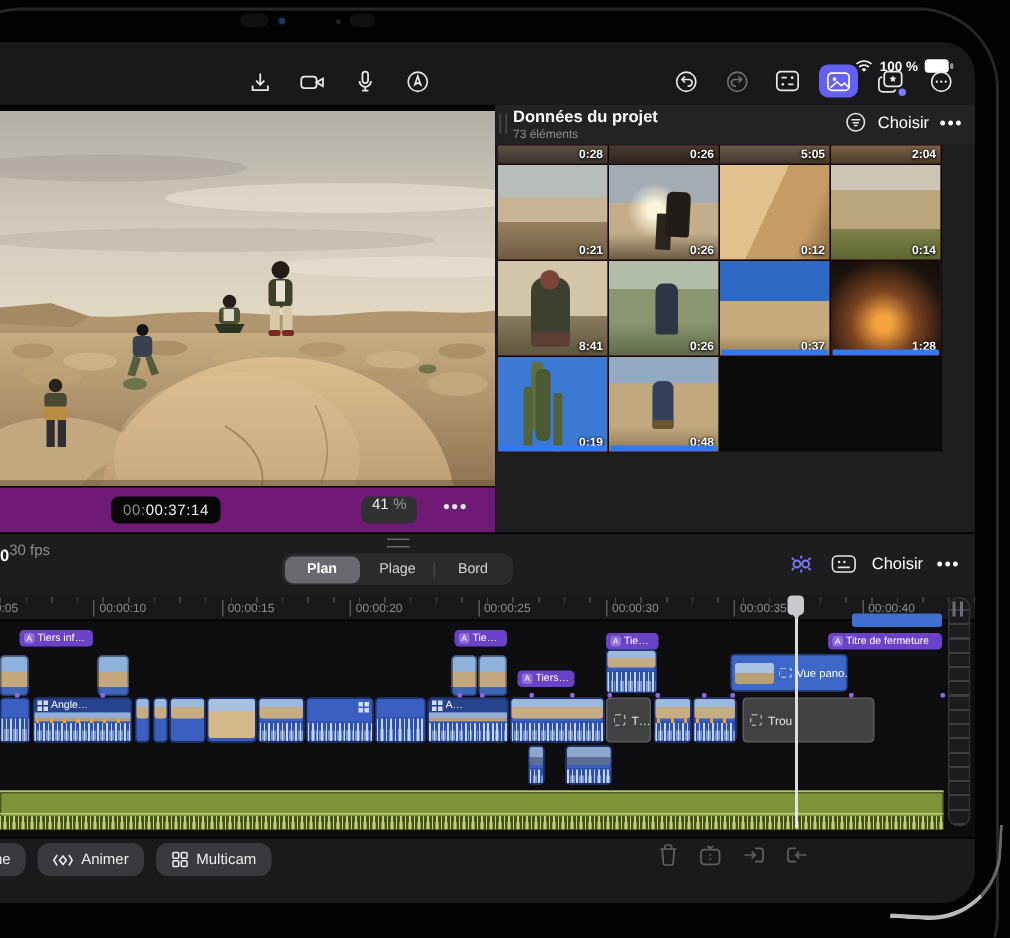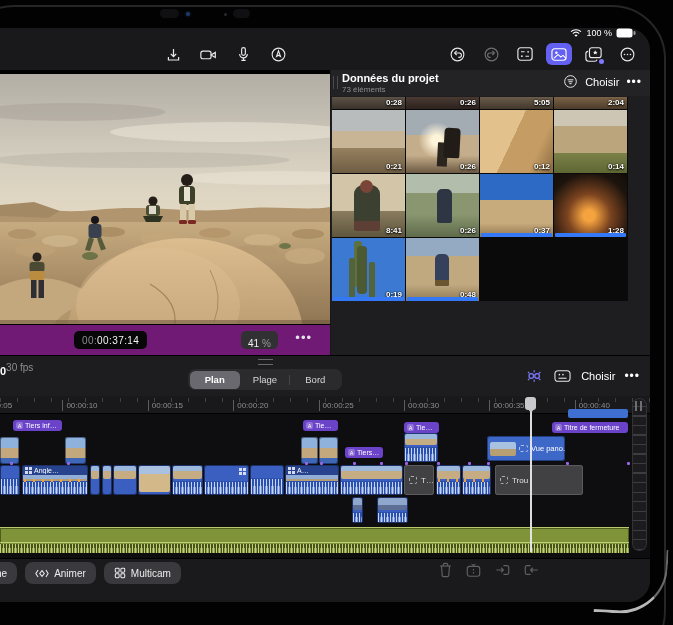--- a/index.html
+++ b/index.html
@@ -15,41 +15,41 @@
   .corner-glint{position:absolute;right:6px;top:548px;width:72px;height:66px;
     border-bottom:3px solid #d9d9d9;border-right:2px solid #7a7a7a;
     border-bottom-right-radius:48px;transform:rotate(3deg);opacity:.85;}
 
   
   .screen{position:absolute;left:0;top:28px;width:650px;height:574px;background:#19191b;
     border-radius:0 22px 22px 0;overflow:hidden;}
 
   
   .statusbar{position:absolute;top:0;left:0;right:0;height:14px;}
-  .status-right{position:absolute;right:14px;top:0;display:flex;align-items:center;gap:4px;color:#fff;font-size:9px;font-weight:normal;}
+  .status-right{position:absolute;right:14px;top:11px;display:flex;align-items:center;gap:4px;color:#fff;font-size:9px;font-weight:bold;}
 
   
   .toolbar{position:absolute;top:12px;left:0;right:0;height:30px;background:transparent;}
   .tb-left{position:absolute;left:160px;top:3px;display:flex;gap:9px;align-items:center;}
   .tb-right{position:absolute;right:10px;top:3px;display:flex;gap:8px;align-items:center;}
   .tbtn{width:26px;height:22px;display:flex;align-items:center;justify-content:center;border-radius:6px;}
   .tbtn svg{display:block;}
   .tbtn.active{background:#6360f2;}
   .tbtn.disabled{opacity:.42;}
   .badge-dot{position:absolute;width:5px;height:5px;border-radius:50%;background:#7d7aff;margin-left:17px;margin-top:14px;}
 
   
   .viewer{position:absolute;left:0;top:42px;width:330px;height:285px;background:#000;}
   .viewer-img{position:absolute;left:0;top:4px;width:330px;height:250px;overflow:hidden;}
   .viewer-bar{position:absolute;left:0;bottom:0;width:100%;height:31px;background:#701a75;border-top:1px solid #000;}
   .tc-pill{position:absolute;left:74px;top:6px;height:18px;padding:0 8px;background:#070707;border-radius:5px;
     display:flex;align-items:center;font-size:10px;letter-spacing:.4px;}
   .tc-dim{color:#8e8e93;}.tc-lit{color:#f2f2f4;}
   .zoom-pill{position:absolute;right:52px;top:6px;height:18px;padding:0 7px;background:#313134;border-radius:5px;
-    display:flex;align-items:flex-end;gap:3px;font-size:10px;}
+    display:flex;align-items:flex-start;gap:3px;font-size:10px;}
   .zoom-val{color:#f2f2f4;}.zoom-unit{color:#98989d;}
   .viewer-more{position:absolute;right:18px;top:5px;color:#e5e5e7;font-size:13px;letter-spacing:1px;}
 
   .browser{position:absolute;left:331px;top:42px;width:319px;height:285px;background:#1e1e20;}
   .browser-head{position:absolute;left:0;top:0;right:0;height:26px;background:#232325;}
   .panel-grip{position:absolute;left:2px;top:6px;width:5px;height:13px;
     border-left:1.5px solid #4a4a4e;border-right:1.5px solid #4a4a4e;}
   .browser-title{position:absolute;left:11px;top:2px;color:#fff;font-size:11px;font-weight:bold;}
   .browser-count{position:absolute;left:11px;top:15px;color:#8e8e93;font-size:8px;}
   .browser-right{position:absolute;right:8px;top:4px;display:flex;align-items:center;gap:7px;color:#fff;}

